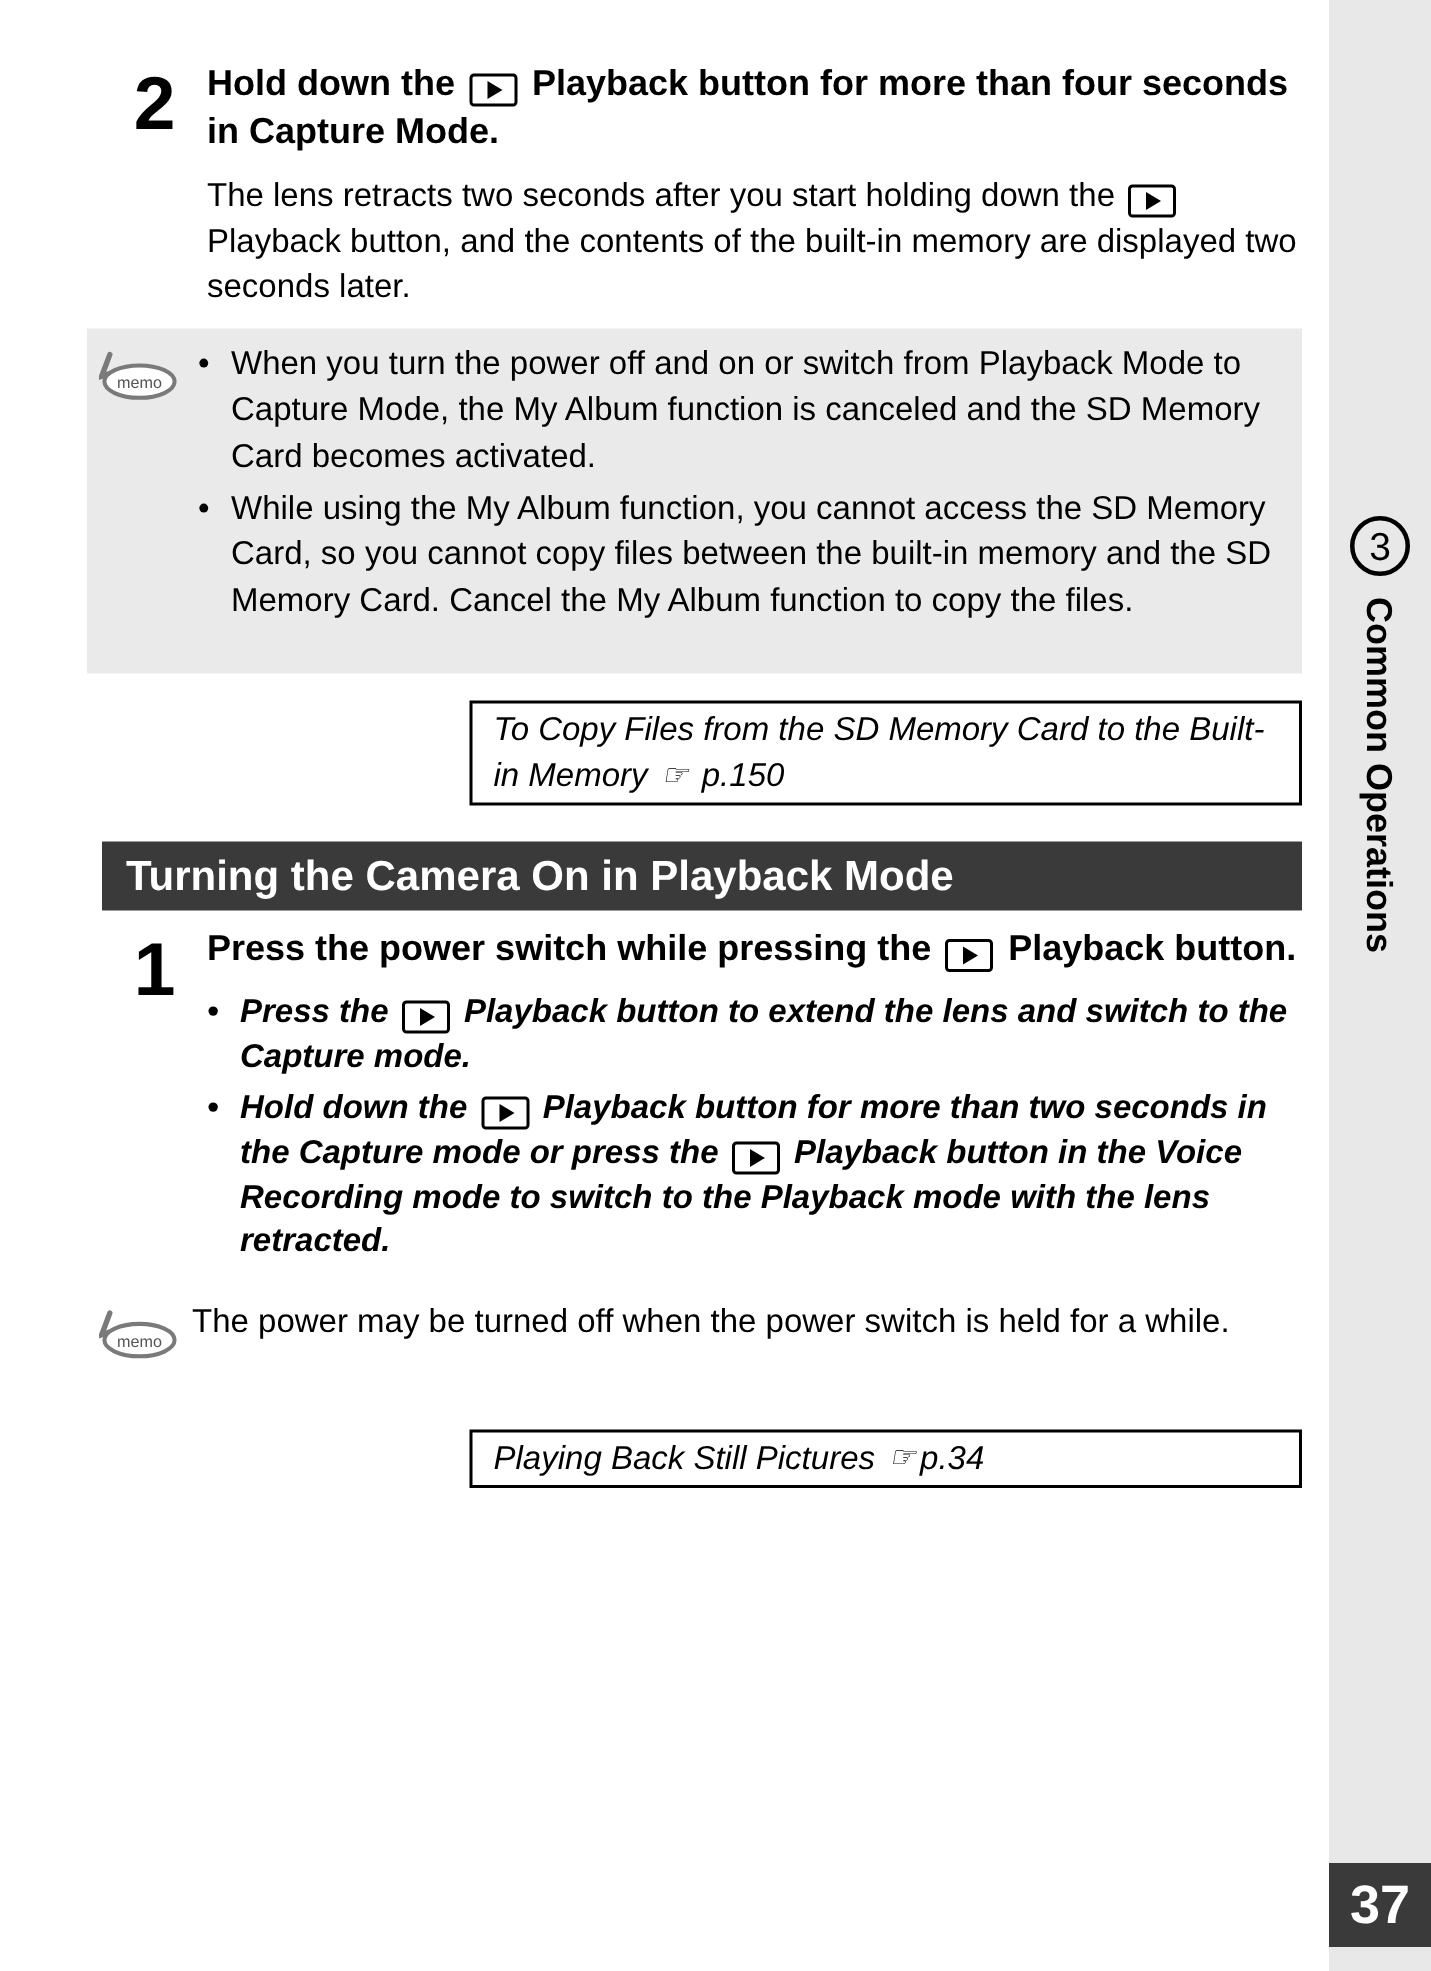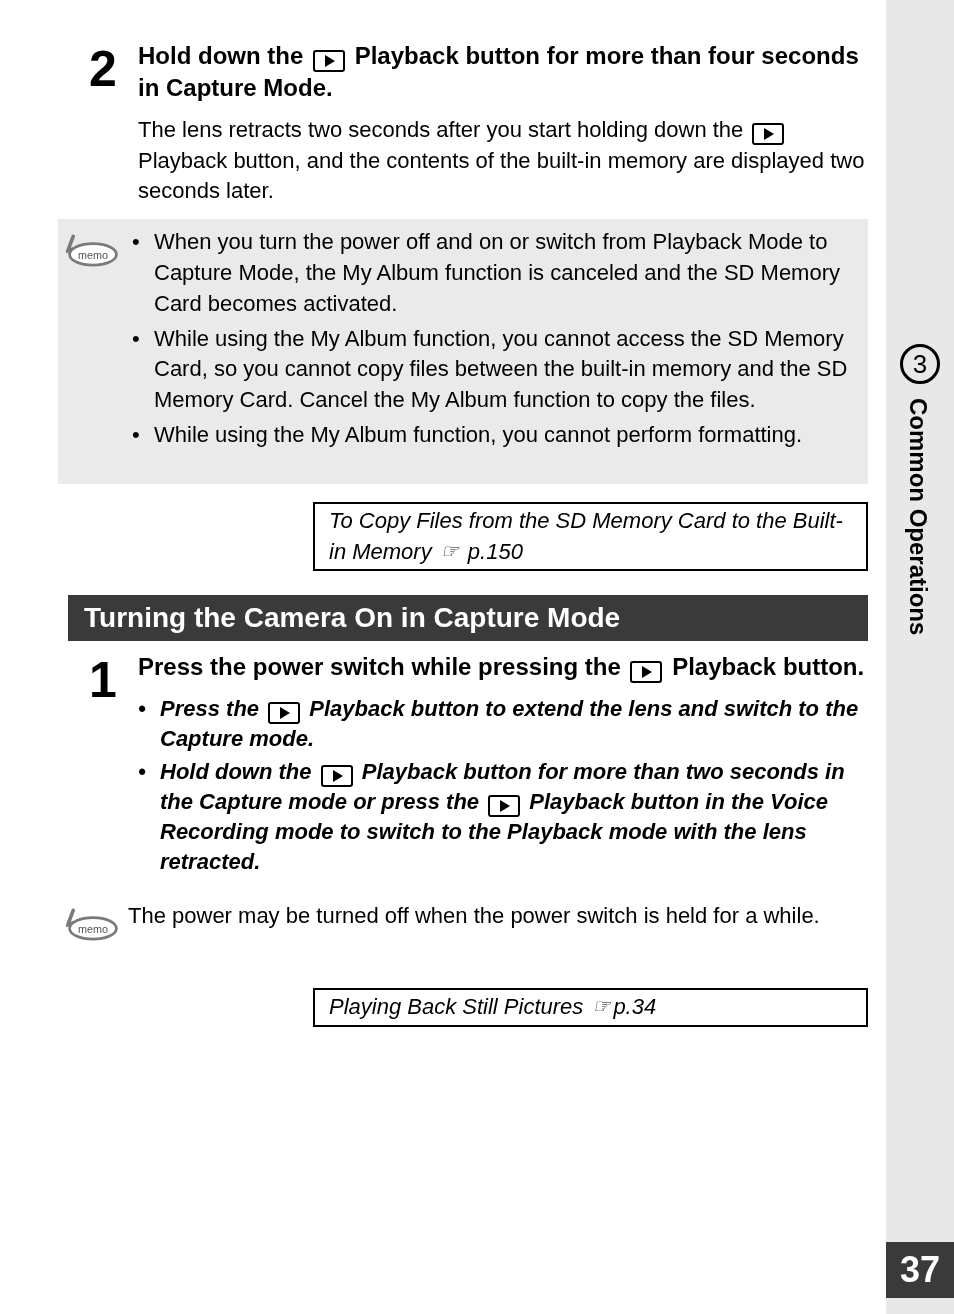--- a/index.html
+++ b/index.html
@@ -188,30 +188,29 @@
         <svg class="memo-svg" viewBox="0 0 60 40">
           <path d="M8 6 L2 22 L8 20" fill="none" stroke="#7a7a7a" stroke-width="4" stroke-linecap="round"></path>
           <ellipse cx="30" cy="26" rx="26" ry="12" fill="#fff" stroke="#7a7a7a" stroke-width="3"></ellipse>
           <text x="30" y="31" font-size="12" text-anchor="middle" fill="#555" font-family="Arial">memo</text>
         </svg>
       </div>
       <div class="memo-body">
         <ul>
           <li>When you turn the power off and on or switch from Playback Mode to Capture Mode, the My Album function is canceled and the SD Memory Card becomes activated.</li>
           <li>While using the My Album function, you cannot access the SD Memory Card, so you cannot copy files between the built-in memory and the SD Memory Card. Cancel the My Album function to copy the files.</li>
-          <li>While using the My Album function, you cannot perform formatting.</li>
         </ul>
       </div>
     </div>
 
     <div class="xref-box">
       <span>To Copy Files from the SD Memory Card to the Built-in Memory </span><span class="hand-icon">☞</span><span> p.150</span>
     </div>
 
-    <div class="section-header">Turning the Camera On in Capture Mode</div>
+    <div class="section-header">Turning the Camera On in Playback Mode</div>
 
     <div class="step">
       <div class="step-num">1</div>
       <div class="step-body">
         <div class="step-head">
           <span>Press the power switch while pressing the </span>
           <span class="pb-icon"></span>
           <span> Playback button.</span>
         </div>
         <ul class="bullets-bold">

